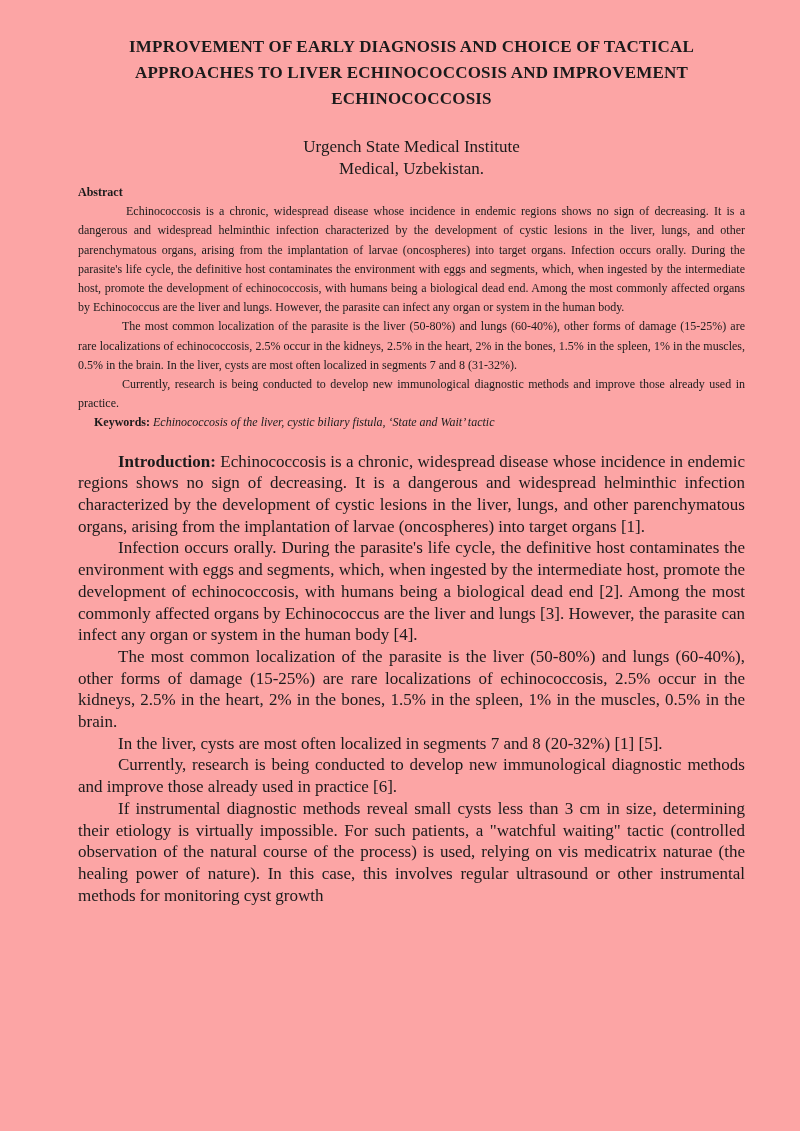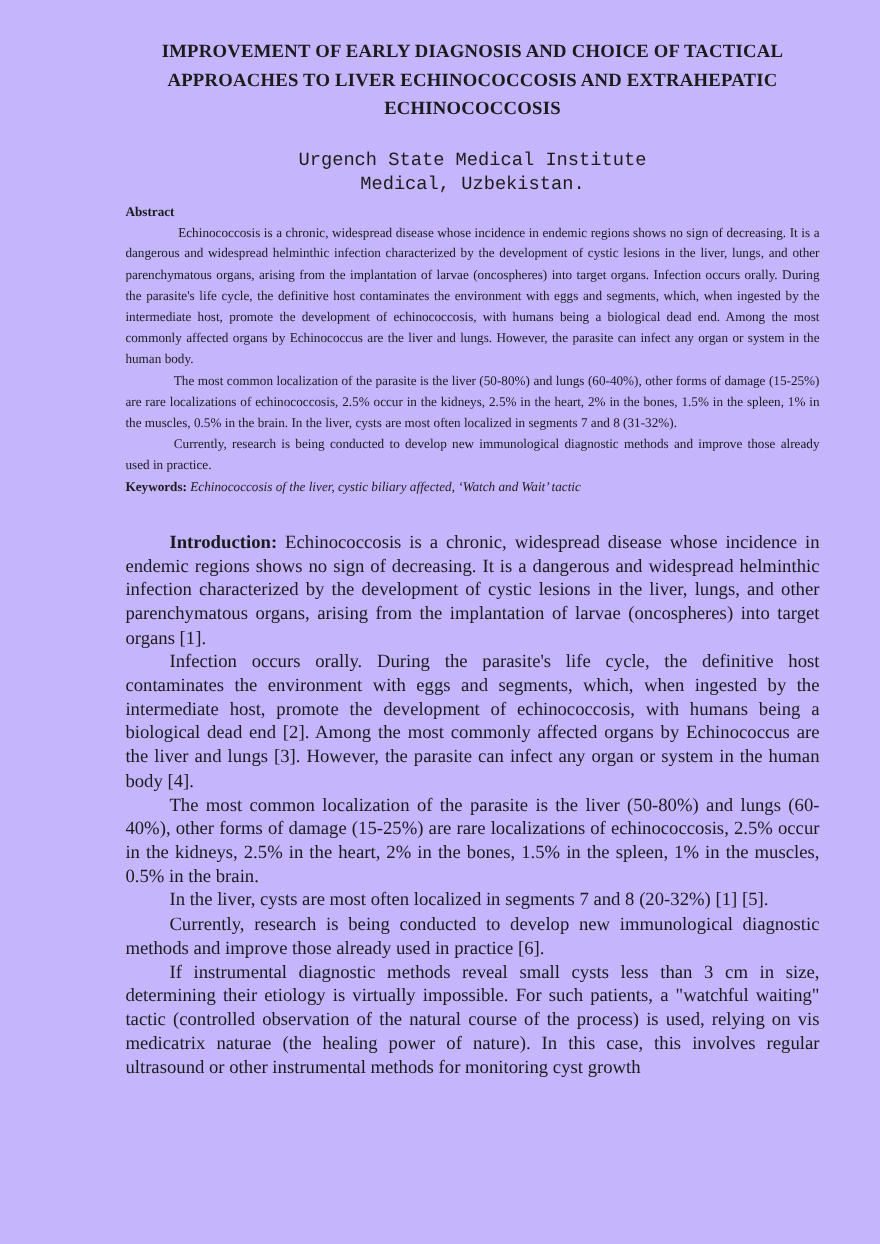--- a/index.html
+++ b/index.html
@@ -5,39 +5,38 @@
   html, body {
     margin: 0;
     padding: 0;
     background: #ffffff;
   }
   .page {
     position: relative;
     width: 800px;
     height: 1131px;
     box-sizing: border-box;
-    background: #c4b5fd;
+    background: #fca5a5;
     color: #1b1b1b;
     font-family: "Liberation Serif", "DejaVu Serif", serif;
-    padding: 34px 55px 0 114px;
+    padding: 34px 55px 0 78px;
     overflow: hidden;
   }
   .title-block {
     text-align: center;
     font-weight: 700;
     font-size: 17px;
     line-height: 26px;
     letter-spacing: 0.2px;
   }
   .affiliation-block {
     margin-top: 24px;
     text-align: center;
     font-size: 17px;
     line-height: 22px;
-    font-family: Liberation Mono, monospace;
   }
   .abstract-section {
     margin-top: 3px;
     font-size: 12px;
     line-height: 19.2px;
   }
   .abstract-heading {
     font-weight: 700;
   }
   .abstract-section p {
@@ -47,60 +46,61 @@
   }
   .abstract-section p.first {
     text-indent: 48px;
   }
   .keywords-line {
     text-indent: 0 !important;
     text-align: left !important;
   }
   .keywords-label {
     font-weight: 700;
+    margin-left: 16px;
   }
   .keywords-text {
     font-style: italic;
   }
   .intro-section {
-    margin-top: 30px;
+    margin-top: 18px;
     font-size: 17px;
     line-height: 21.7px;
   }
   .intro-section p {
     margin: 0;
     text-align: justify;
     text-indent: 40px;
   }
   .intro-label {
     font-weight: 700;
   }
 </style>
 </head>
 <body>
 
 <div class="page">
 
   <div class="title-block">
     <div>IMPROVEMENT OF EARLY DIAGNOSIS AND CHOICE OF TACTICAL</div>
-    <div>APPROACHES TO LIVER ECHINOCOCCOSIS AND EXTRAHEPATIC</div>
+    <div>APPROACHES TO LIVER ECHINOCOCCOSIS AND IMPROVEMENT</div>
     <div>ECHINOCOCCOSIS</div>
   </div>
 
   <div class="affiliation-block">
     <div>Urgench State Medical Institute</div>
     <div>Medical, Uzbekistan.</div>
   </div>
 
   <div class="abstract-section">
     <div class="abstract-heading">Abstract</div>
     <p class="first">Echinococcosis is a chronic, widespread disease whose incidence in endemic regions shows no sign of decreasing. It is a dangerous and widespread helminthic infection characterized by the development of cystic lesions in the liver, lungs, and other parenchymatous organs, arising from the implantation of larvae (oncospheres) into target organs. Infection occurs orally. During the parasite's life cycle, the definitive host contaminates the environment with eggs and segments, which, when ingested by the intermediate host, promote the development of echinococcosis, with humans being a biological dead end. Among the most commonly affected organs by Echinococcus are the liver and lungs. However, the parasite can infect any organ or system in the human body.</p>
     <p>The most common localization of the parasite is the liver (50-80%) and lungs (60-40%), other forms of damage (15-25%) are rare localizations of echinococcosis, 2.5% occur in the kidneys, 2.5% in the heart, 2% in the bones, 1.5% in the spleen, 1% in the muscles, 0.5% in the brain. In the liver, cysts are most often localized in segments 7 and 8 (31-32%).</p>
     <p>Currently, research is being conducted to develop new immunological diagnostic methods and improve those already used in practice.</p>
-    <p class="keywords-line"><span class="keywords-label">Keywords:</span> <span class="keywords-text">Echinococcosis of the liver, cystic biliary affected, ‘Watch and Wait’ tactic</span></p>
+    <p class="keywords-line"><span class="keywords-label">Keywords:</span> <span class="keywords-text">Echinococcosis of the liver, cystic biliary fistula, ‘State and Wait’ tactic</span></p>
   </div>
 
   <div class="intro-section">
     <p><span class="intro-label">Introduction:</span> <span>Echinococcosis is a chronic, widespread disease whose incidence in endemic regions shows no sign of decreasing. It is a dangerous and widespread helminthic infection characterized by the development of cystic lesions in the liver, lungs, and other parenchymatous organs, arising from the implantation of larvae (oncospheres) into target organs [1].</span></p>
     <p>Infection occurs orally. During the parasite's life cycle, the definitive host contaminates the environment with eggs and segments, which, when ingested by the intermediate host, promote the development of echinococcosis, with humans being a biological dead end [2]. Among the most commonly affected organs by Echinococcus are the liver and lungs [3]. However, the parasite can infect any organ or system in the human body [4].</p>
     <p>The most common localization of the parasite is the liver (50-80%) and lungs (60-40%), other forms of damage (15-25%) are rare localizations of echinococcosis, 2.5% occur in the kidneys, 2.5% in the heart, 2% in the bones, 1.5% in the spleen, 1% in the muscles, 0.5% in the brain.</p>
     <p>In the liver, cysts are most often localized in segments 7 and 8 (20-32%) [1] [5].</p>
     <p>Currently, research is being conducted to develop new immunological diagnostic methods and improve those already used in practice [6].</p>
     <p>If instrumental diagnostic methods reveal small cysts less than 3 cm in size, determining their etiology is virtually impossible. For such patients, a "watchful waiting" tactic (controlled observation of the natural course of the process) is used, relying on vis medicatrix naturae (the healing power of nature). In this case, this involves regular ultrasound or other instrumental methods for monitoring cyst growth</p>
   </div>

